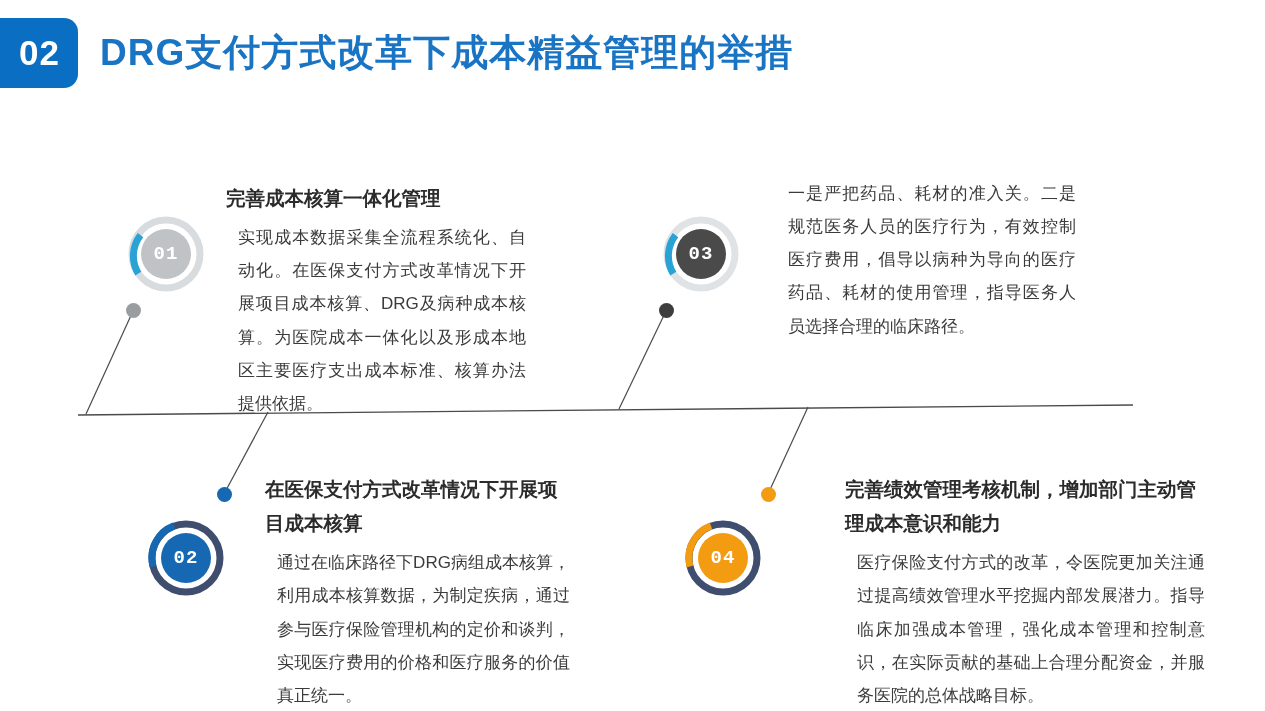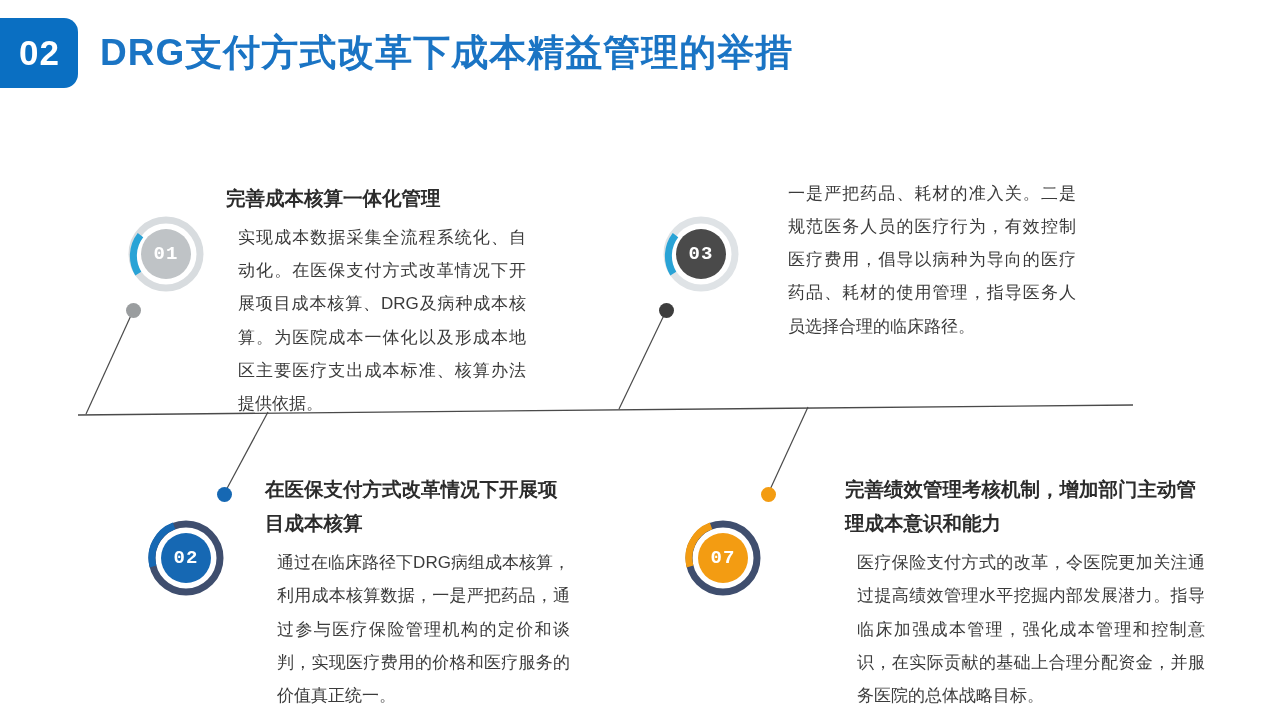--- a/index.html
+++ b/index.html
@@ -168,31 +168,31 @@
     </svg>
     <div class="num">03</div>
   </div>
 
   <div class="ring" id="ring4">
     <svg width="80" height="80" viewBox="0 0 80 80">
       <circle cx="40" cy="40" r="34" fill="none" stroke="#3f4e6e" stroke-width="7"></circle>
       <path d="M 7.0 48.5 A 34 34 0 0 1 28.0 7.9" fill="none" stroke="#f39c12" stroke-width="7"></path>
       <circle cx="40" cy="40" r="25" fill="#f39c12"></circle>
     </svg>
-    <div class="num">07</div>
+    <div class="num">04</div>
   </div>
 
   <div class="block" id="block1">
     <div class="b-title">完善成本核算一体化管理</div>
     <div class="b-body">实现成本数据采集全流程系统化、自动化。在医保支付方式改革情况下开展项目成本核算、DRG及病种成本核算。为医院成本一体化以及形成本地区主要医疗支出成本标准、核算办法提供依据。</div>
   </div>
 
   <div class="block" id="block2">
     <div class="b-title">在医保支付方式改革情况下开展项目成本核算</div>
-    <div class="b-body">通过在临床路径下DRG病组成本核算，利用成本核算数据，一是严把药品，通过参与医疗保险管理机构的定价和谈判，实现医疗费用的价格和医疗服务的价值真正统一。</div>
+    <div class="b-body">通过在临床路径下DRG病组成本核算，利用成本核算数据，为制定疾病，通过参与医疗保险管理机构的定价和谈判，实现医疗费用的价格和医疗服务的价值真正统一。</div>
   </div>
 
   <div class="block" id="block3">
     <div class="b-body">一是严把药品、耗材的准入关。二是规范医务人员的医疗行为，有效控制医疗费用，倡导以病种为导向的医疗药品、耗材的使用管理，指导医务人员选择合理的临床路径。</div>
   </div>
 
   <div class="block" id="block4">
     <div class="b-title">完善绩效管理考核机制，增加部门主动管理成本意识和能力</div>
     <div class="b-body">医疗保险支付方式的改革，令医院更加关注通过提高绩效管理水平挖掘内部发展潜力。指导临床加强成本管理，强化成本管理和控制意识，在实际贡献的基础上合理分配资金，并服务医院的总体战略目标。</div>
   </div>

